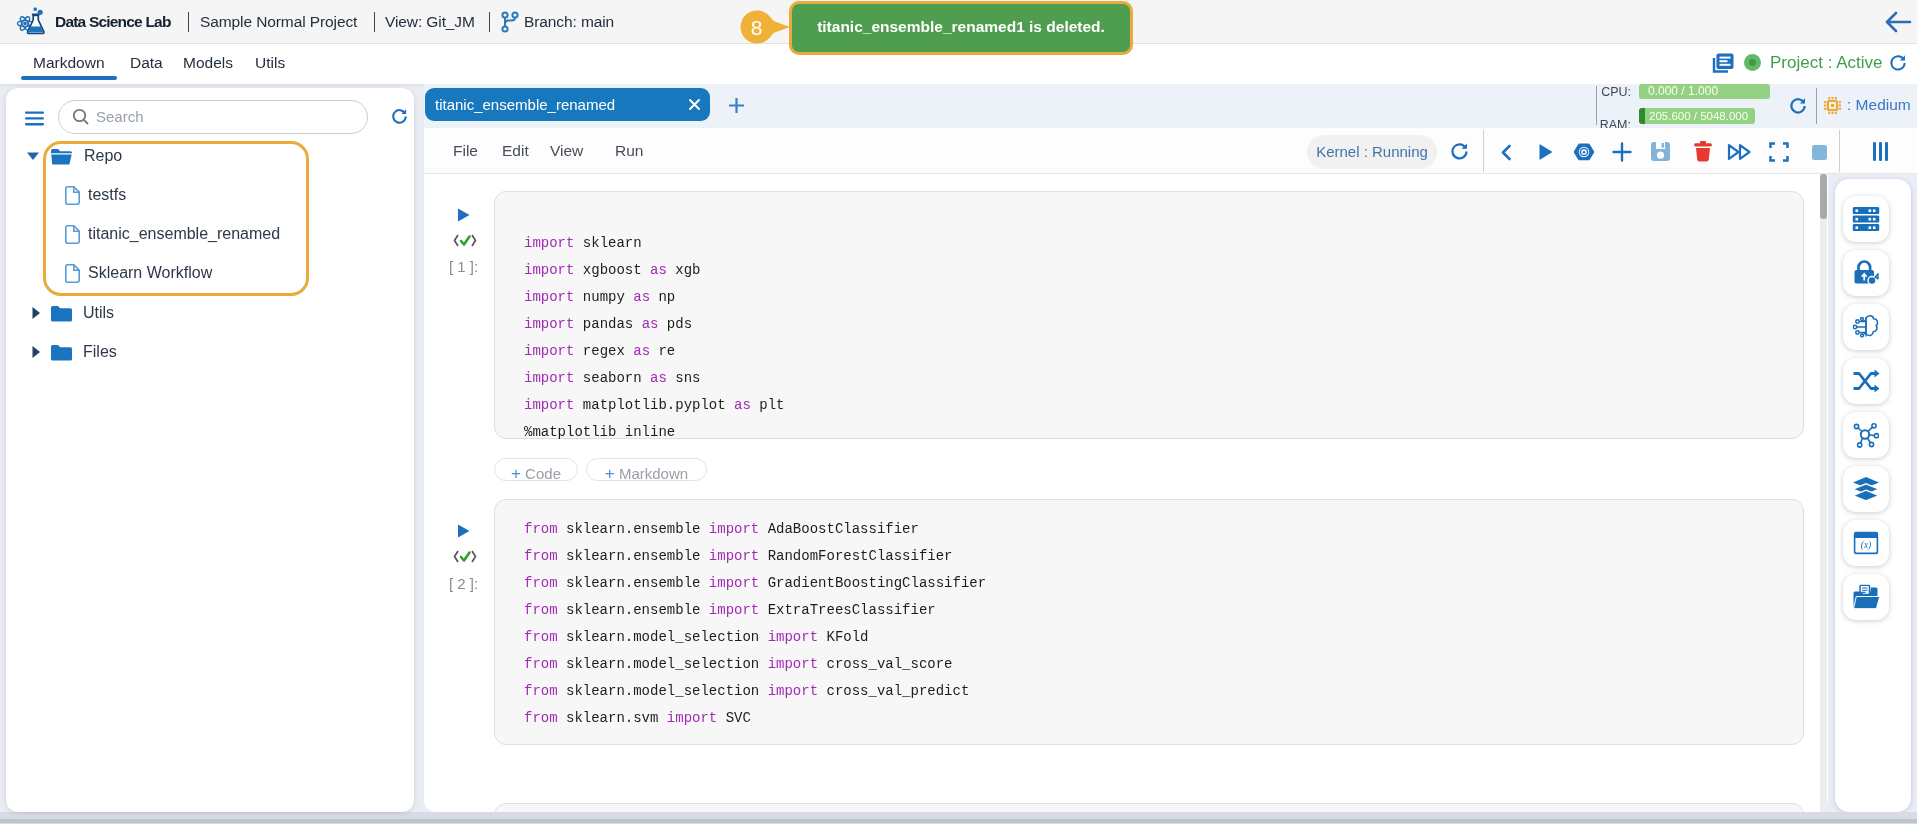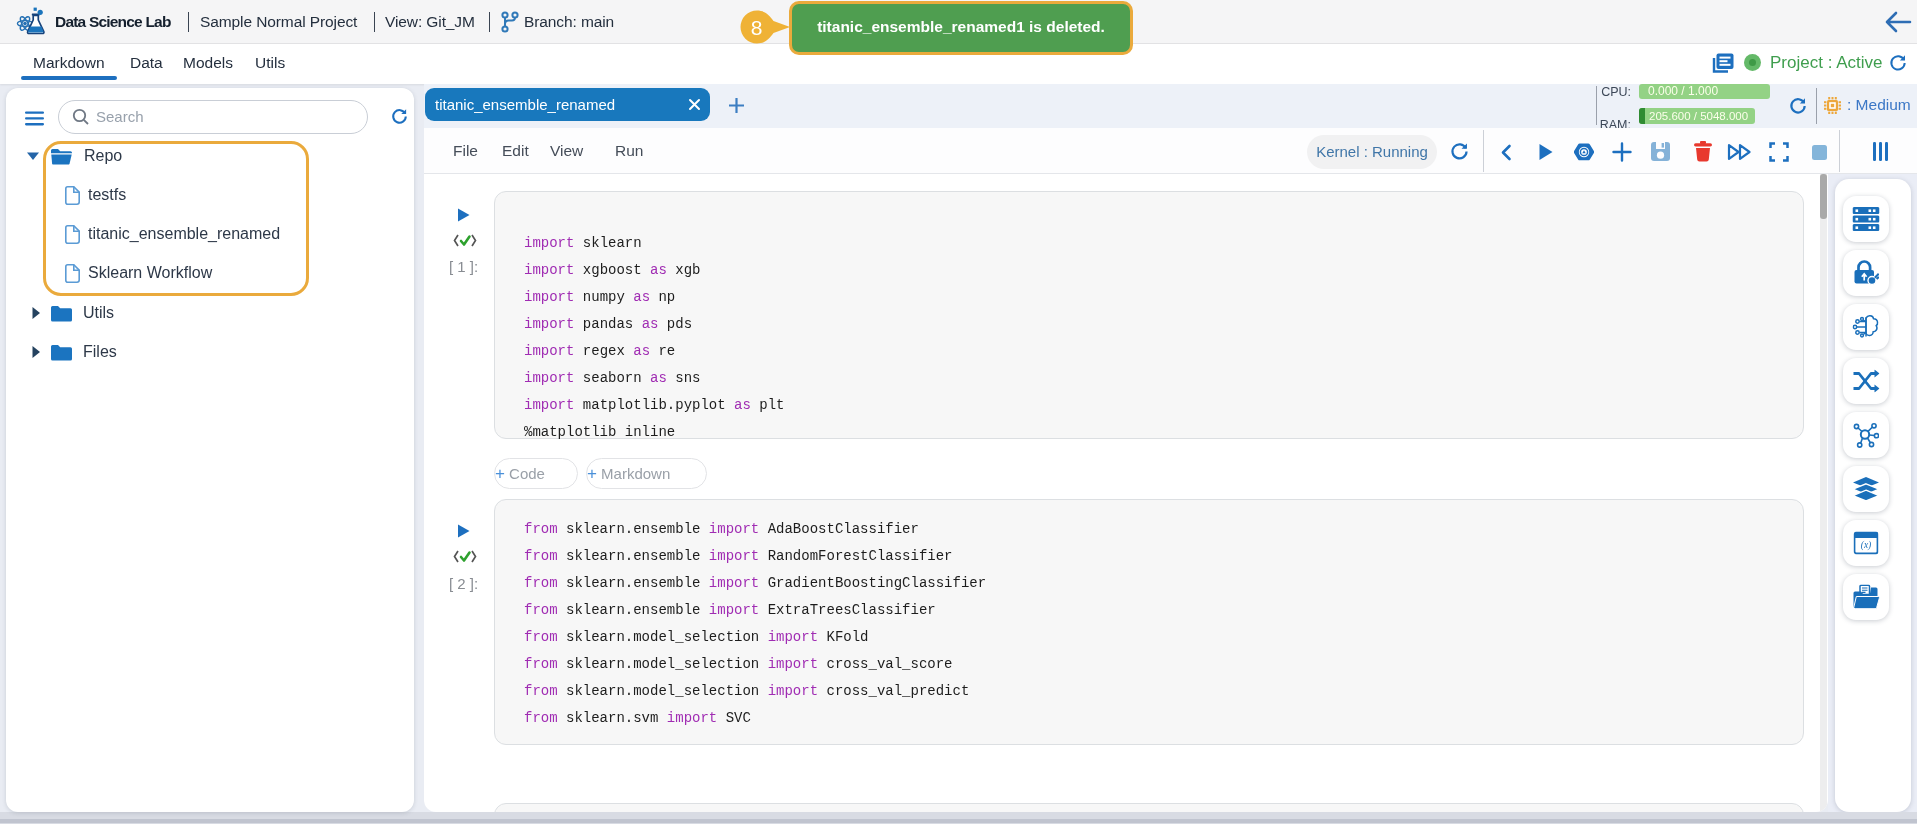--- a/index.html
+++ b/index.html
@@ -30,21 +30,21 @@
   #toolbar { left:424px; top:128px; width:1493px; height:46px; background:#fdfdfe; border-bottom:1px solid #e4e6ea; }
   .mtxt { top:0; height:45px; line-height:45px; font-size:15.5px; color:#454d59; }
   .tsep { top:2px; width:1px; height:42px; background:#ccd0d7; }
   #kpill { left:883px; top:7px; width:130px; height:34px; background:#f1f1f2; border-radius:17px; text-align:center; line-height:34px; font-size:15px; color:#4076a8; }
   
   #content { left:424px; top:174px; width:1404px; height:638px; background:#ffffff; border-radius:0 0 12px 12px; overflow:hidden; }
   .cell { left:70px; width:1310px; background:#f7f7f7; border:1px solid #dcdfe2; border-radius:12px; }
   .code { font-family:"Liberation Mono", monospace; font-size:14px; line-height:27px; color:#1d1d1d; white-space:pre; }
   .kw { color:#a02cb3; }
   .gut { color:#888c92; font-size:15px; }
-  .pill { height:31px; border:1px solid #e2e3e6; border-radius:16px; background:#fff; font-size:15px; color:#9aa0a8; line-height:29px; text-align:left; }
+  .pill { height:23px; border:1px solid #e2e3e6; border-radius:16px; background:#fff; font-size:15px; color:#9aa0a8; line-height:29px; text-align:center; }
   .pill .pp { color:#4a90d9; font-size:17px; }
   
   #rrail { left:1828px; top:174px; width:89px; height:638px; background:#eaedf6; }
   #rpanel { left:7px; top:5px; width:76px; height:633px; background:#ffffff; border-radius:14px; box-shadow:0 1px 5px rgba(60,70,90,0.22); }
   .ibtn { left:15px; width:46px; height:46px; background:#fff; border-radius:13px; box-shadow:0 1px 5px rgba(40,50,70,0.25); }
   .ibtn svg { position:absolute; left:50%; top:50%; transform:translate(-50%,-50%); }
   
   #bstrip { left:0; top:812px; width:1917px; height:12px; background:#d8dbe3; }
   #bthumb { left:0; top:7px; width:1917px; height:4px; background:#c0c4cf; }
 </style>

